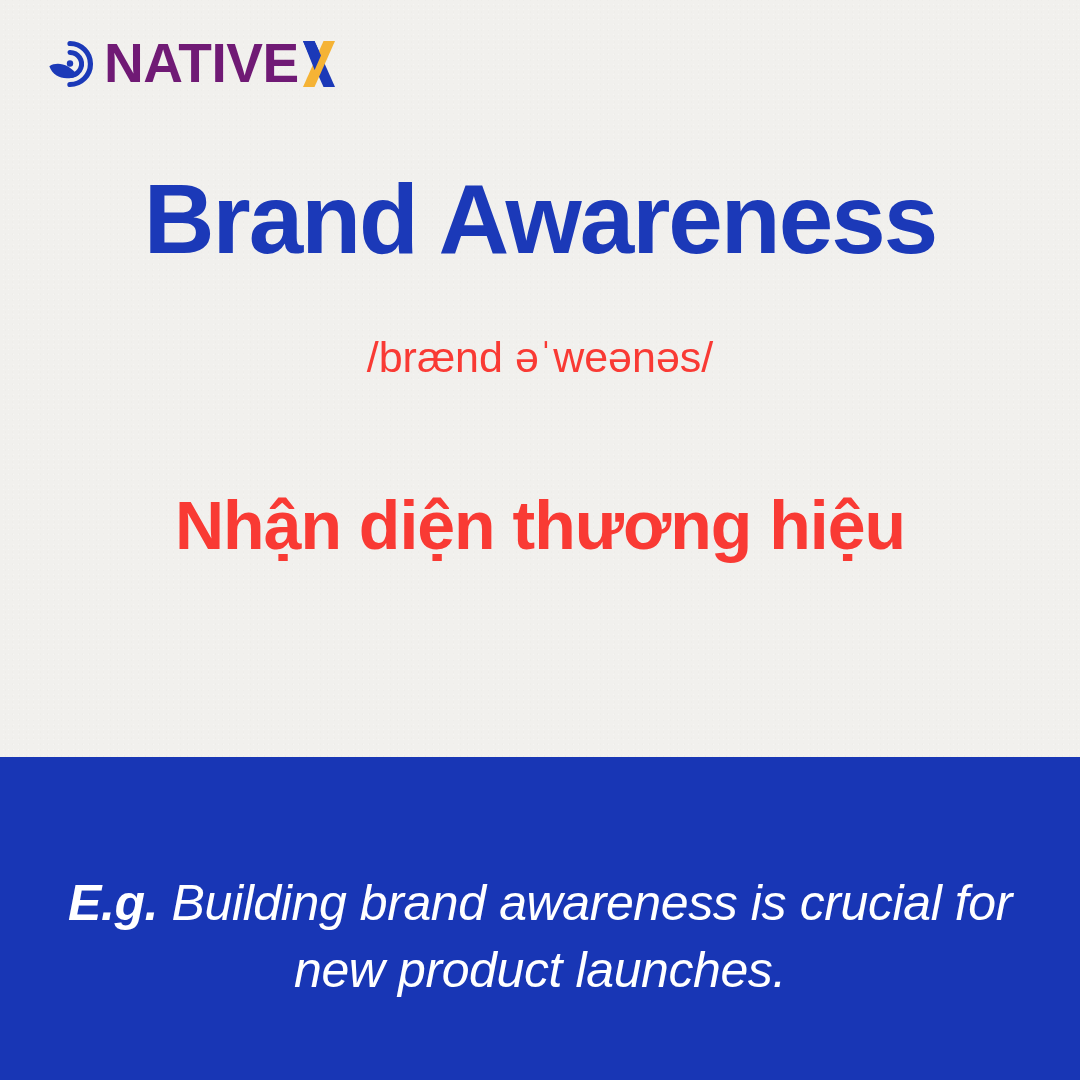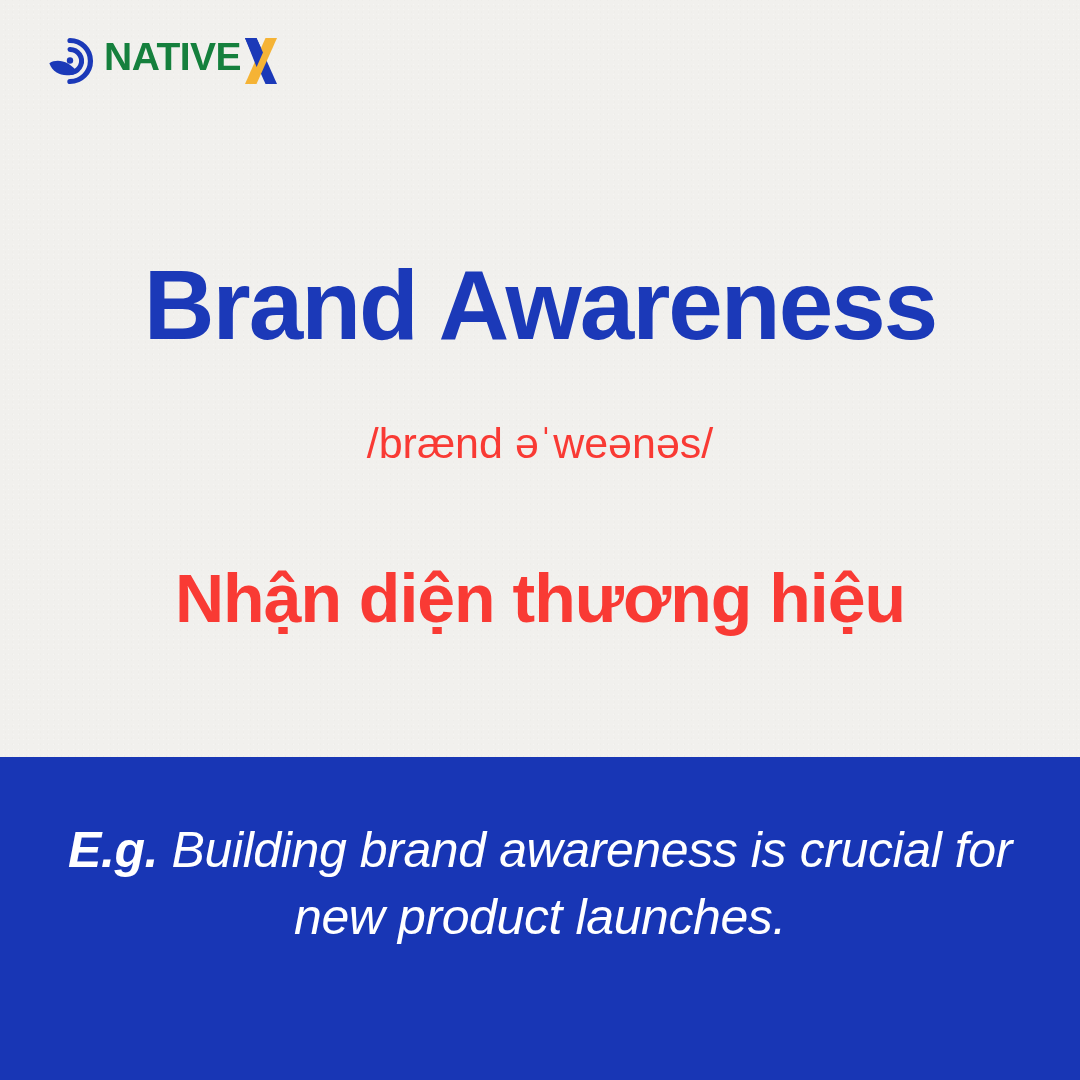--- a/index.html
+++ b/index.html
@@ -46,44 +46,44 @@
     z-index: 5;
   }
   .logo-mark {
     width: 50px;
     height: 50px;
     display: block;
     flex: 0 0 auto;
   }
   .logo-word {
     display: flex;
+    align-items: center;
     font-weight: 700;
-    font-size: 39px;
+    font-size: 55px;
     letter-spacing: -0.5px;
     line-height: 1;
-    color: #15803d;
+    color: #701a75;
   }
   .logo-x {
     width: 38px;
     height: 48px;
     display: block;
     margin-left: 1px;
   }
 
   
   .main {
     position: absolute;
     left: 0;
     right: 0;
-    top: 142px;
+    top: 168px;
     height: 606px;
     display: flex;
     flex-direction: column;
     align-items: center;
-    justify-content: center;
     z-index: 4;
   }
 
   .term {
     font-size: 98px;
     font-weight: 700;
     color: #1b39b8;
     letter-spacing: -2px;
     line-height: 1.05;
     text-align: center;
@@ -102,40 +102,40 @@
     white-space: nowrap;
   }
 
   .translation {
     font-size: 68px;
     font-weight: 700;
     color: #f93a34;
     letter-spacing: -1px;
     line-height: 1.08;
     text-align: center;
-    margin: 0;
+    margin: 13px;
     white-space: nowrap;
   }
 
   
   .band {
     position: absolute;
     left: 0;
     right: 0;
     top: 757px;
     bottom: 0;
     background-color: #1836b5;
     display: flex;
     align-items: flex-start;
     justify-content: center;
     z-index: 6;
   }
   .example {
     margin: 0;
-    padding: 60px 52px 0 52px;
+    padding: 113px 52px 0 52px;
     max-width: 1010px;
     text-align: center;
     color: #ffffff;
     font-style: italic;
     font-size: 50px;
     font-weight: 400;
     line-height: 1.34;
     letter-spacing: -0.4px;
   }
   .example .eg {

